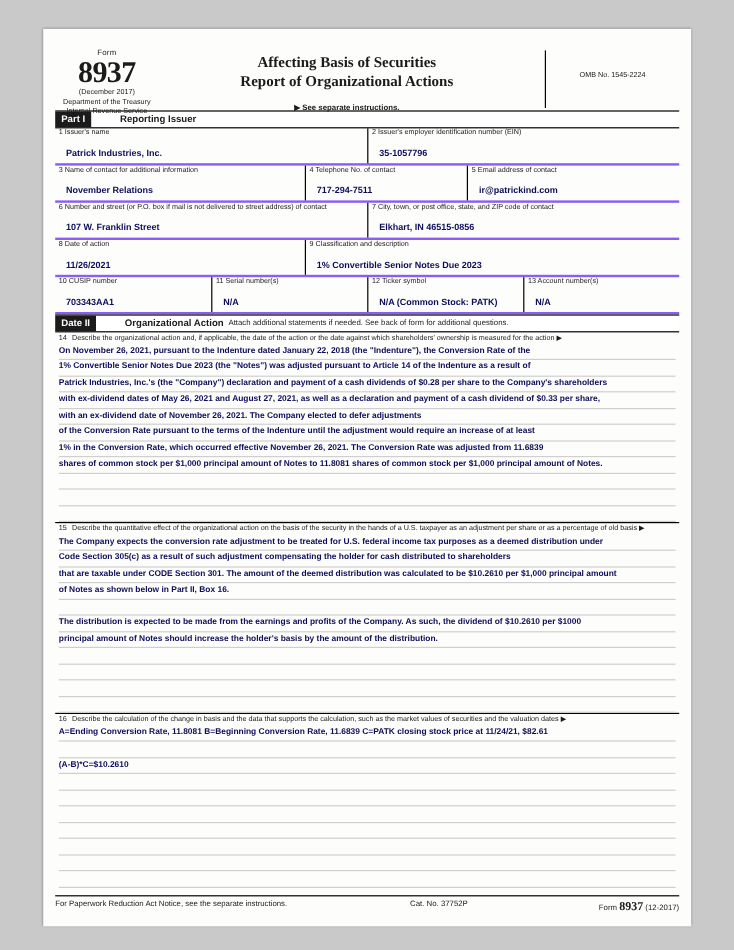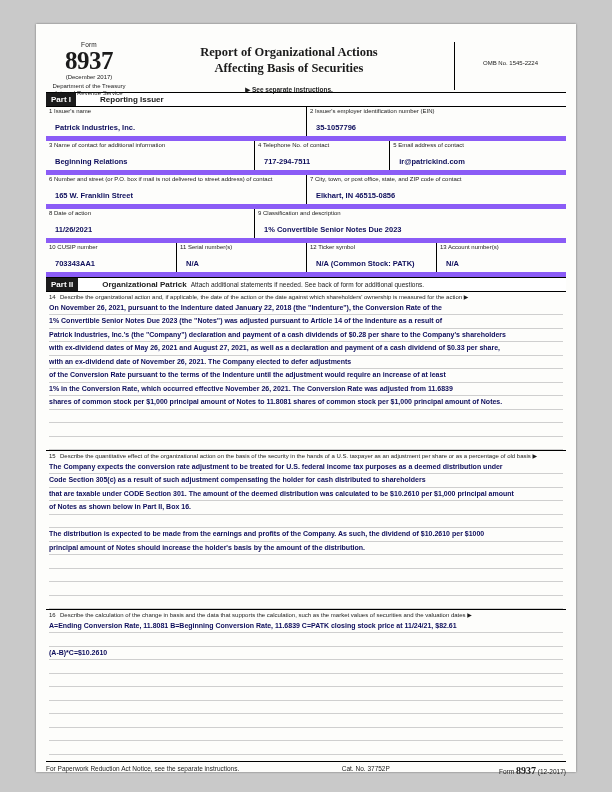--- a/index.html
+++ b/index.html
@@ -117,21 +117,21 @@
   }
   .partbar .pnote {
     font-size: 6.5px;
     padding-left: 4px;
     display: flex;
     align-items: center;
     font-weight: normal;
   }
 
   
-  .row { display: flex; border-bottom: 5px solid #8b5cf6; }
+  .row { display: flex; border-bottom: 2px solid #8b5cf6; }
   .cell {
     position: relative;
     box-sizing: border-box;
     padding: 1px 3px 0 3px;
     min-height: 29px;
   }
   .cell + .cell { border-left: 1px solid #000; }
   .lbl { font-size: 6px; line-height: 1.1; }
   .val {
     font-size: 7.5px;
@@ -190,22 +190,22 @@
 
       <div class="hdr">
         <div class="formno">
           <div class="f-lab">Form</div>
           <div class="f-num">8937</div>
           <div class="f-rev">(December 2017)</div>
           <div class="f-dep">Department of the Treasury
 Internal Revenue Service</div>
         </div>
         <div class="title-wrap">
+          <div class="t1">Affecting Basis of Securities</div>
           <div class="t1">Report of Organizational Actions</div>
-          <div class="t1">Affecting Basis of Securities</div>
           <div class="t2">▶ See separate instructions.</div>
         </div>
         <div class="omb">OMB No. 1545-2224</div>
       </div>
 
       <div class="partbar">
         <div class="pbox">Part I</div>
         <div class="ptitle">Reporting Issuer</div>
       </div>
 
@@ -216,36 +216,36 @@
         </div>
         <div class="cell w50">
           <div class="lbl">2   Issuer's employer identification number (EIN)</div>
           <div class="val">35-1057796</div>
         </div>
       </div>
 
       <div class="row">
         <div class="cell" style="width:40%">
           <div class="lbl">3   Name of contact for additional information</div>
-          <div class="val">Beginning Relations</div>
+          <div class="val">November Relations</div>
         </div>
         <div class="cell" style="width:26%">
           <div class="lbl">4   Telephone No. of contact</div>
           <div class="val">717-294-7511</div>
         </div>
         <div class="cell" style="width:34%">
           <div class="lbl">5   Email address of contact</div>
           <div class="val">ir@patrickind.com</div>
         </div>
       </div>
 
       <div class="row">
         <div class="cell w50">
           <div class="lbl">6   Number and street (or P.O. box if mail is not delivered to street address) of contact</div>
-          <div class="val">165 W. Franklin Street</div>
+          <div class="val">107 W. Franklin Street</div>
         </div>
         <div class="cell w50">
           <div class="lbl">7   City, town, or post office, state, and ZIP code of contact</div>
           <div class="val">Elkhart, IN 46515-0856</div>
         </div>
       </div>
 
       <div class="row">
         <div class="cell" style="width:40%">
           <div class="lbl">8   Date of action</div>
@@ -270,22 +270,22 @@
           <div class="lbl">12  Ticker symbol</div>
           <div class="val">N/A (Common Stock: PATK)</div>
         </div>
         <div class="cell w25">
           <div class="lbl">13  Account number(s)</div>
           <div class="val">N/A</div>
         </div>
       </div>
 
       <div class="partbar">
-        <div class="pbox">Part II</div>
-        <div class="ptitle">Organizational Patrick</div>
+        <div class="pbox">Date II</div>
+        <div class="ptitle">Organizational Action</div>
         <div class="pnote">Attach additional statements if needed. See back of form for additional questions.</div>
       </div>
 
       <div class="qblock">
         <div class="qhead">
           <span class="qn">14</span><span>Describe the organizational action and, if applicable, the date of the action or the date against which shareholders' ownership is measured for the action ▶</span>
         </div>
         <div class="lines">
           <div class="lineitem">On November 26, 2021, pursuant to the Indenture dated January 22, 2018 (the "Indenture"), the Conversion Rate of the</div>
           <div class="lineitem">1% Convertible Senior Notes Due 2023 (the "Notes") was adjusted pursuant to Article 14 of the Indenture as a result of</div>

